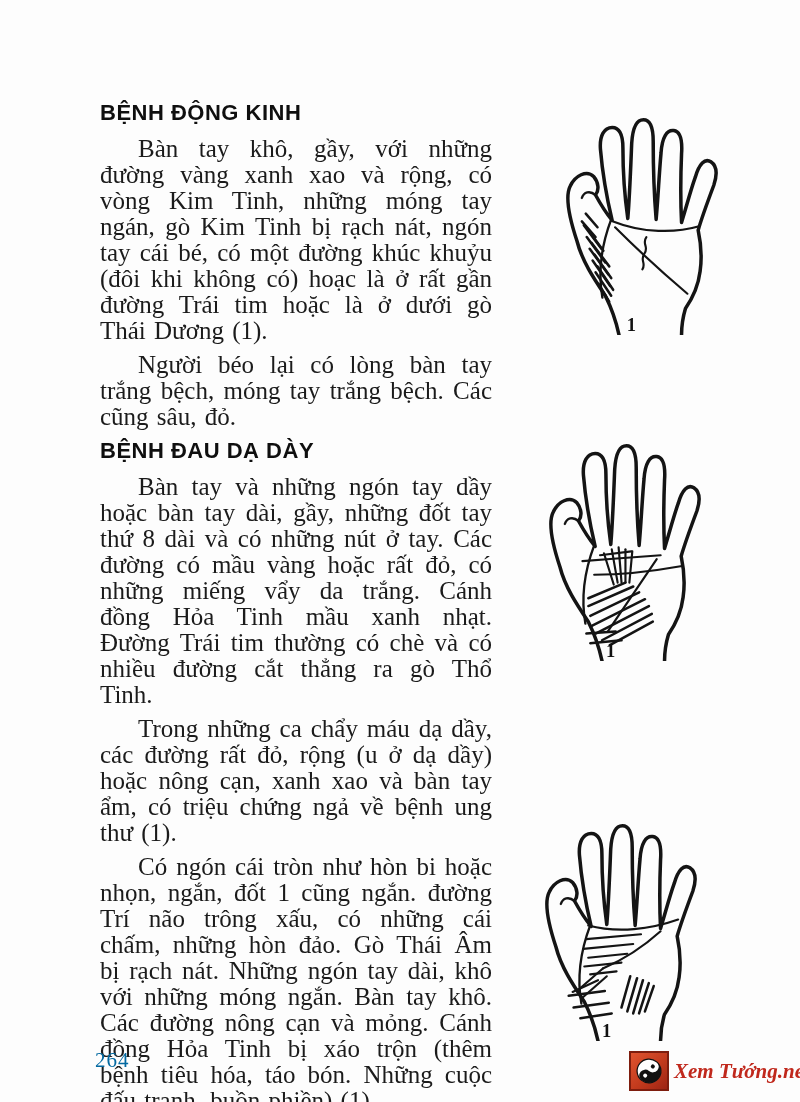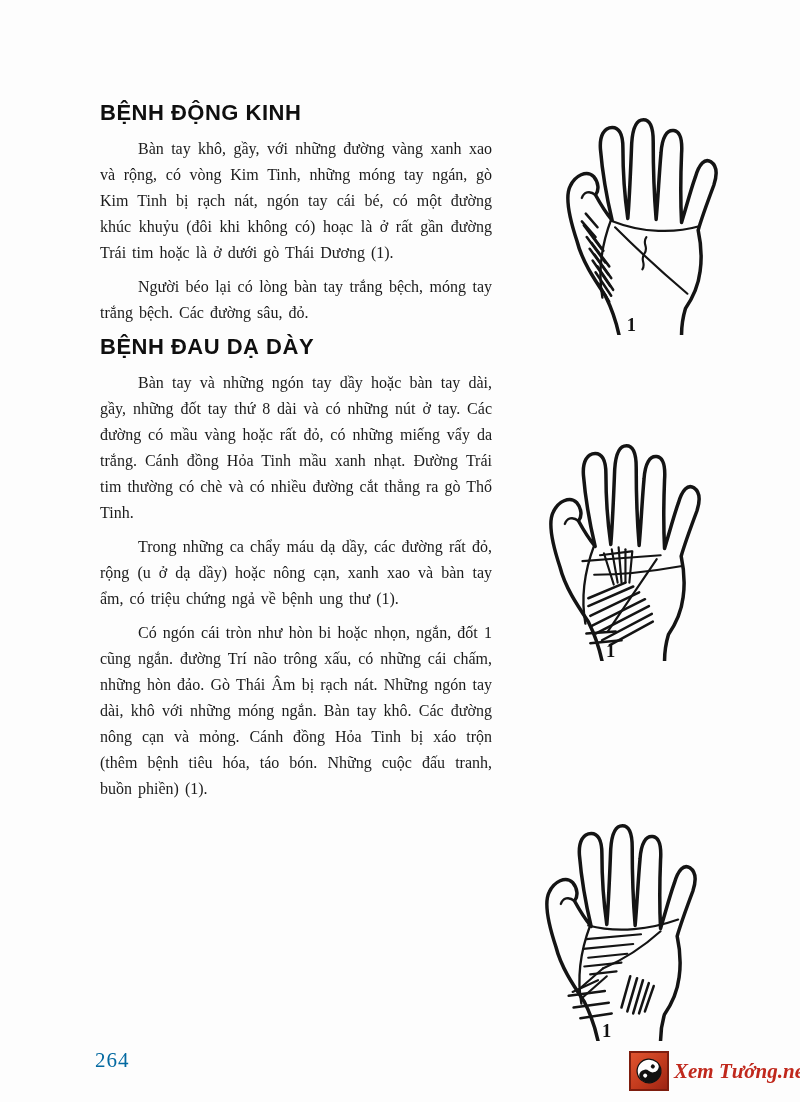--- a/index.html
+++ b/index.html
@@ -7,21 +7,21 @@
     position:relative;width:800px;height:1102px;background:#fdfdfd;
     font-family:"Liberation Serif",serif;color:#1b1b1b;overflow:hidden;
   }
   .text-column{position:absolute;left:100px;top:100px;width:622px;}
   .head{
     font-family:"Liberation Sans",sans-serif;font-weight:bold;font-size:22px;
     letter-spacing:.5px;color:#0f0f0f;margin:0 0 10px 0;line-height:26px;
   }
   .head.mt{margin-top:8px;}
   p.body{
-    width:392px;margin:8px 0 6px 0;font-size:16px;line-height:26px;
+    width:392px;margin:8px 0 6px 0;font-size:25px;line-height:26px;
     text-align:justify;text-indent:38px;word-spacing:2px;color:#1b1b1b;
   }
   p.body.wide{width:620px;}
   .fig{position:absolute;margin:0;padding:0;}
   .fig svg{display:block;}
   .fig path, .fig line{stroke:#141414;fill:none;stroke-linecap:round;stroke-linejoin:round;}
   .outline{stroke-width:3.6;}
   .crease{stroke-width:2.4;}
   .palmline{stroke-width:2.2;}
   .hatch{stroke-width:2.6;}
@@ -42,21 +42,21 @@
   }
 </style>
 </head>
 <body>
 
 <div class="page">
 
   <div class="text-column">
     <h2 class="head">BỆNH ĐỘNG KINH</h2>
     <p class="body">Bàn tay khô, gầy, với những đường vàng xanh xao và rộng, có vòng Kim Tinh, những móng tay ngán, gò Kim Tinh bị rạch nát, ngón tay cái bé, có một đường khúc khuỷu (đôi khi không có) hoạc là ở rất gần đường Trái tim hoặc là ở dưới gò Thái Dương (1).</p>
-    <p class="body">Người béo lại có lòng bàn tay trắng bệch, móng tay trắng bệch. Các đường sâu, đỏ.</p>
+    <p class="body">Người béo lại có lòng bàn tay trắng bệch, móng tay trắng bệch. Các cũng sâu, đỏ.</p>
 
     <h2 class="head mt">BỆNH ĐAU DẠ DÀY</h2>
     <p class="body">Bàn tay và những ngón tay dầy hoặc bàn tay dài, gầy, những đốt tay thứ 8 dài và có những nút ở tay. Các đường có mầu vàng hoặc rất đỏ, có những miếng vẩy da trắng. Cánh đồng Hỏa Tinh mầu xanh nhạt. Đường Trái tim thường có chè và có nhiều đường cắt thẳng ra gò Thổ Tinh.</p>
     <p class="body">Trong những ca chẩy máu dạ dầy, các đường rất đỏ, rộng (u ở dạ dầy) hoặc nông cạn, xanh xao và bàn tay ẩm, có triệu chứng ngả về bệnh ung thư (1).</p>
 
     <p class="body">Có ngón cái tròn như hòn bi hoặc nhọn, ngắn, đốt 1 cũng ngắn. đường Trí não trông xấu, có những cái chấm, những hòn đảo. Gò Thái Âm bị rạch nát. Những ngón tay dài, khô với những móng ngắn. Bàn tay khô. Các đường nông cạn và mỏng. Cánh đồng Hỏa Tinh bị xáo trộn (thêm bệnh tiêu hóa, táo bón. Những cuộc đấu tranh, buồn phiền) (1).</p>
   </div>
 
   <figure class="fig" style="left:533px;top:100px;">
     <svg width="215" height="235" viewBox="0 0 220 240">

